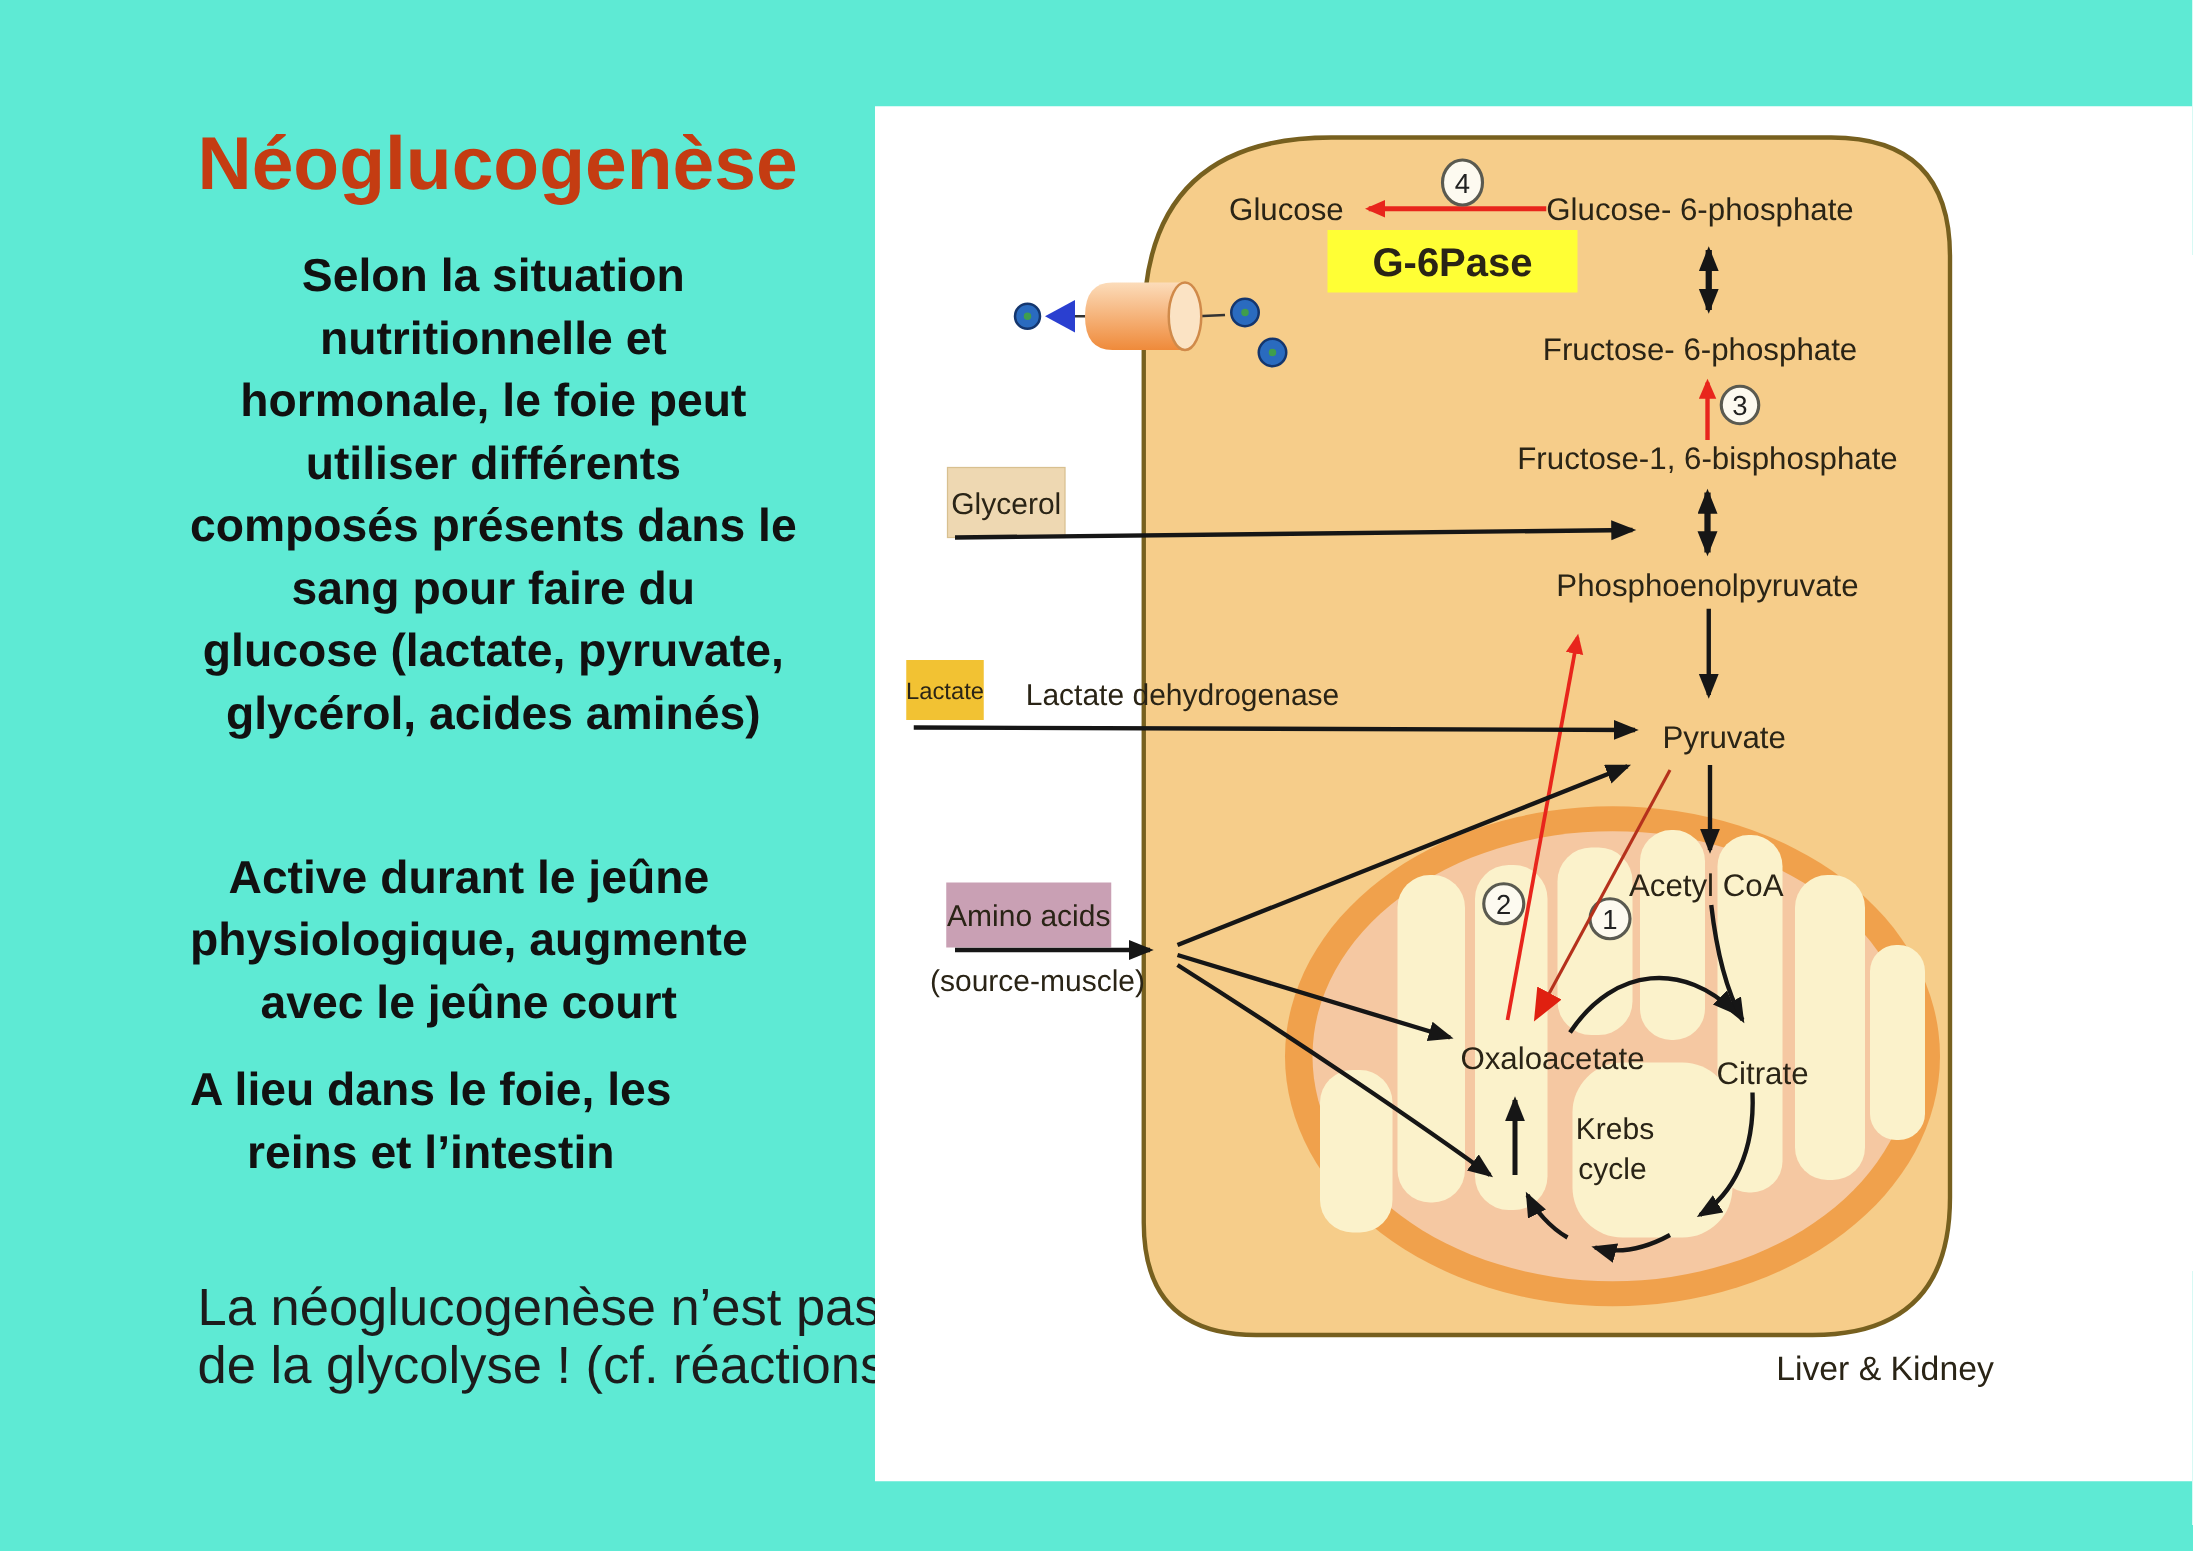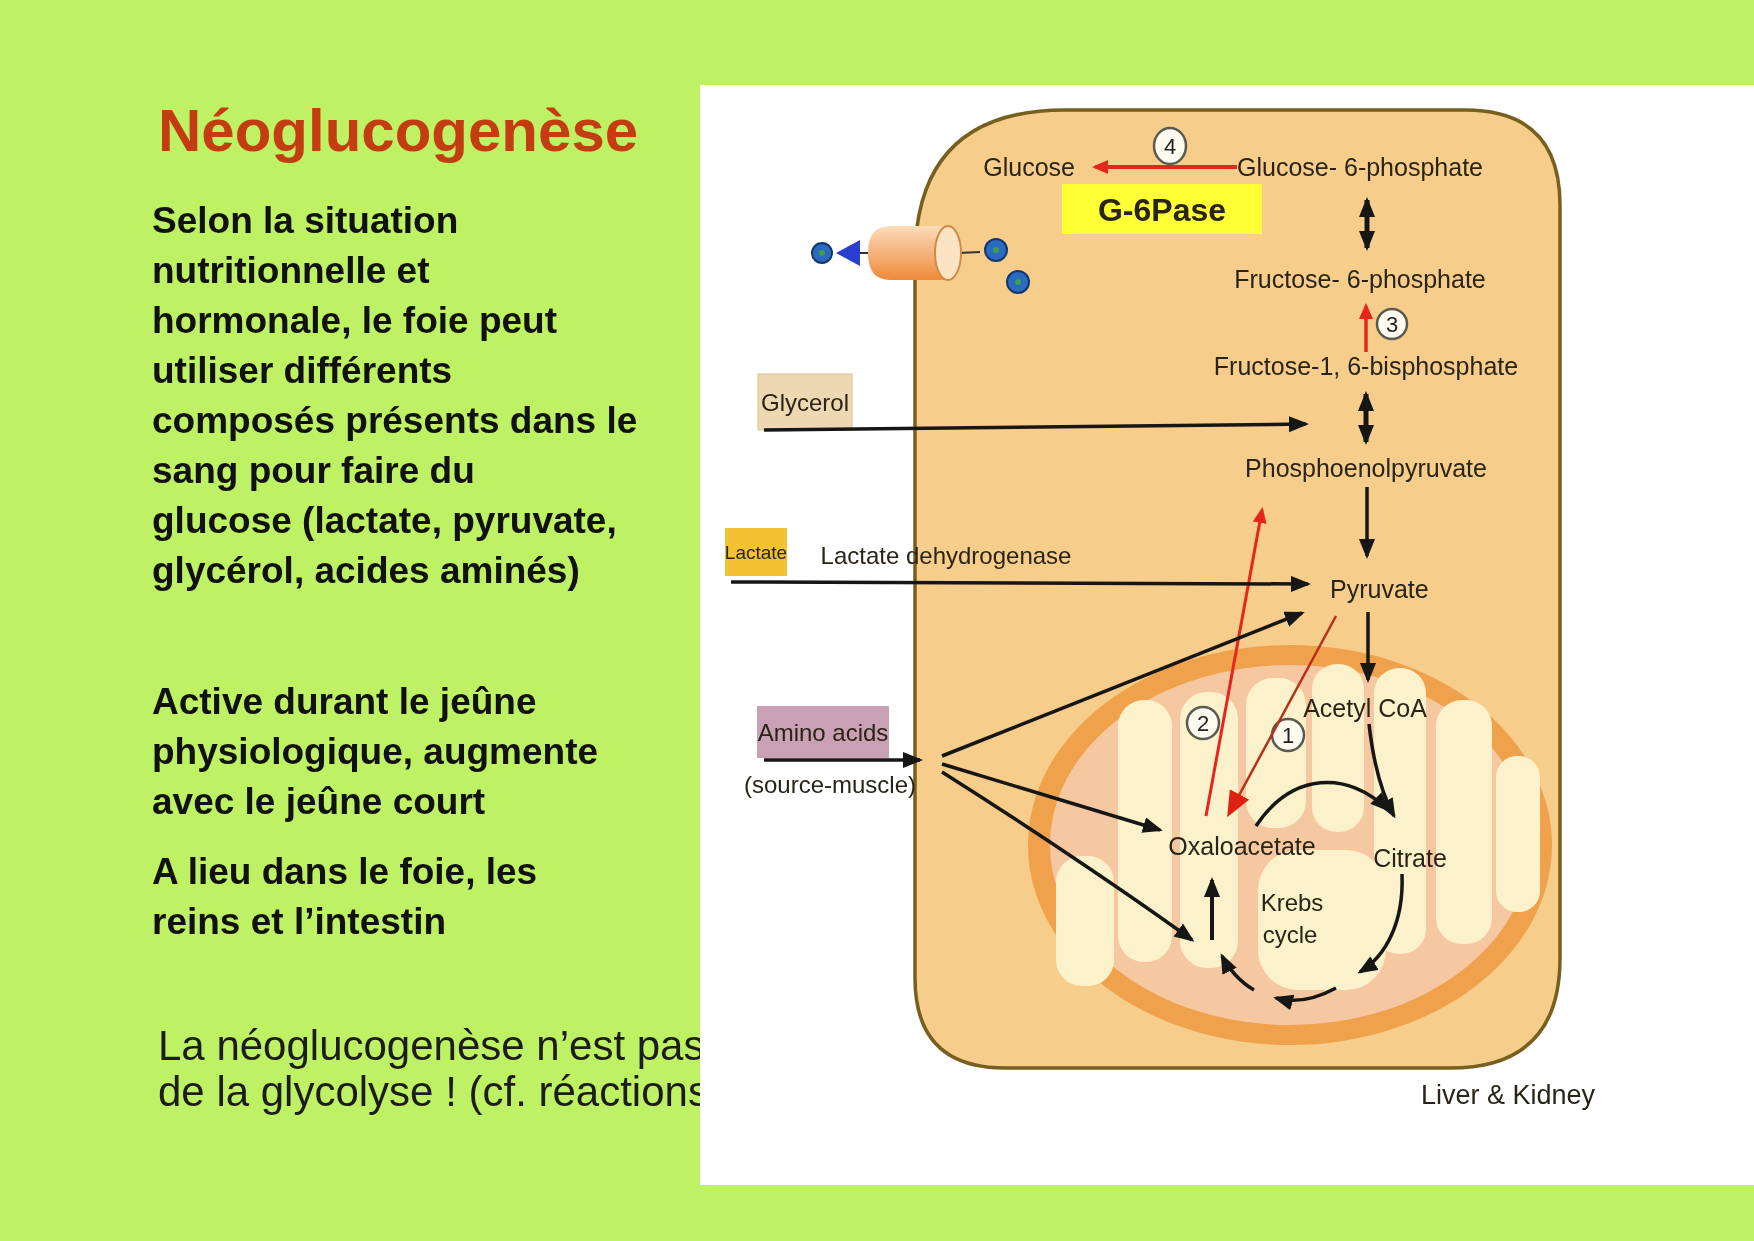--- a/index.html
+++ b/index.html
@@ -1,21 +1,21 @@
 <!DOCTYPE html>
 <html><head>
 <meta charset="utf-8">
 <style>
   html,body{margin:0;padding:0;background:#ffffff;}
-  #slide{position:relative;width:1754px;height:1241px;background:#bef264;overflow:hidden;
+  #slide{position:relative;width:1754px;height:1241px;background:#5eead4;overflow:hidden;
          font-family:"Liberation Sans", sans-serif;}
   .title{position:absolute;left:158px;top:96px;font-size:60px;font-weight:bold;color:#c43c12;
          letter-spacing:0px;white-space:pre;}
   .para{position:absolute;left:152px;color:#111111;font-weight:bold;font-size:37px;
-        line-height:50px;white-space:pre-line;}
+        line-height:50px;white-space:pre-line;text-align:center;}
   .note{position:absolute;left:158px;top:1023px;color:#1c1c1c;font-weight:normal;font-size:42px;
         line-height:46px;white-space:pre;width:560px;overflow:hidden;}
   #p1{top:196px;}
   #p2{top:677px;}
   #p3{top:847px;}
   svg{position:absolute;left:0;top:0;}
   svg text{font-family:"Liberation Sans", sans-serif;fill:#2a2416;}
   .met{font-size:25px;}
   .small{font-size:24px;}
   .stepnum{font-size:22px;fill:#222222;}

